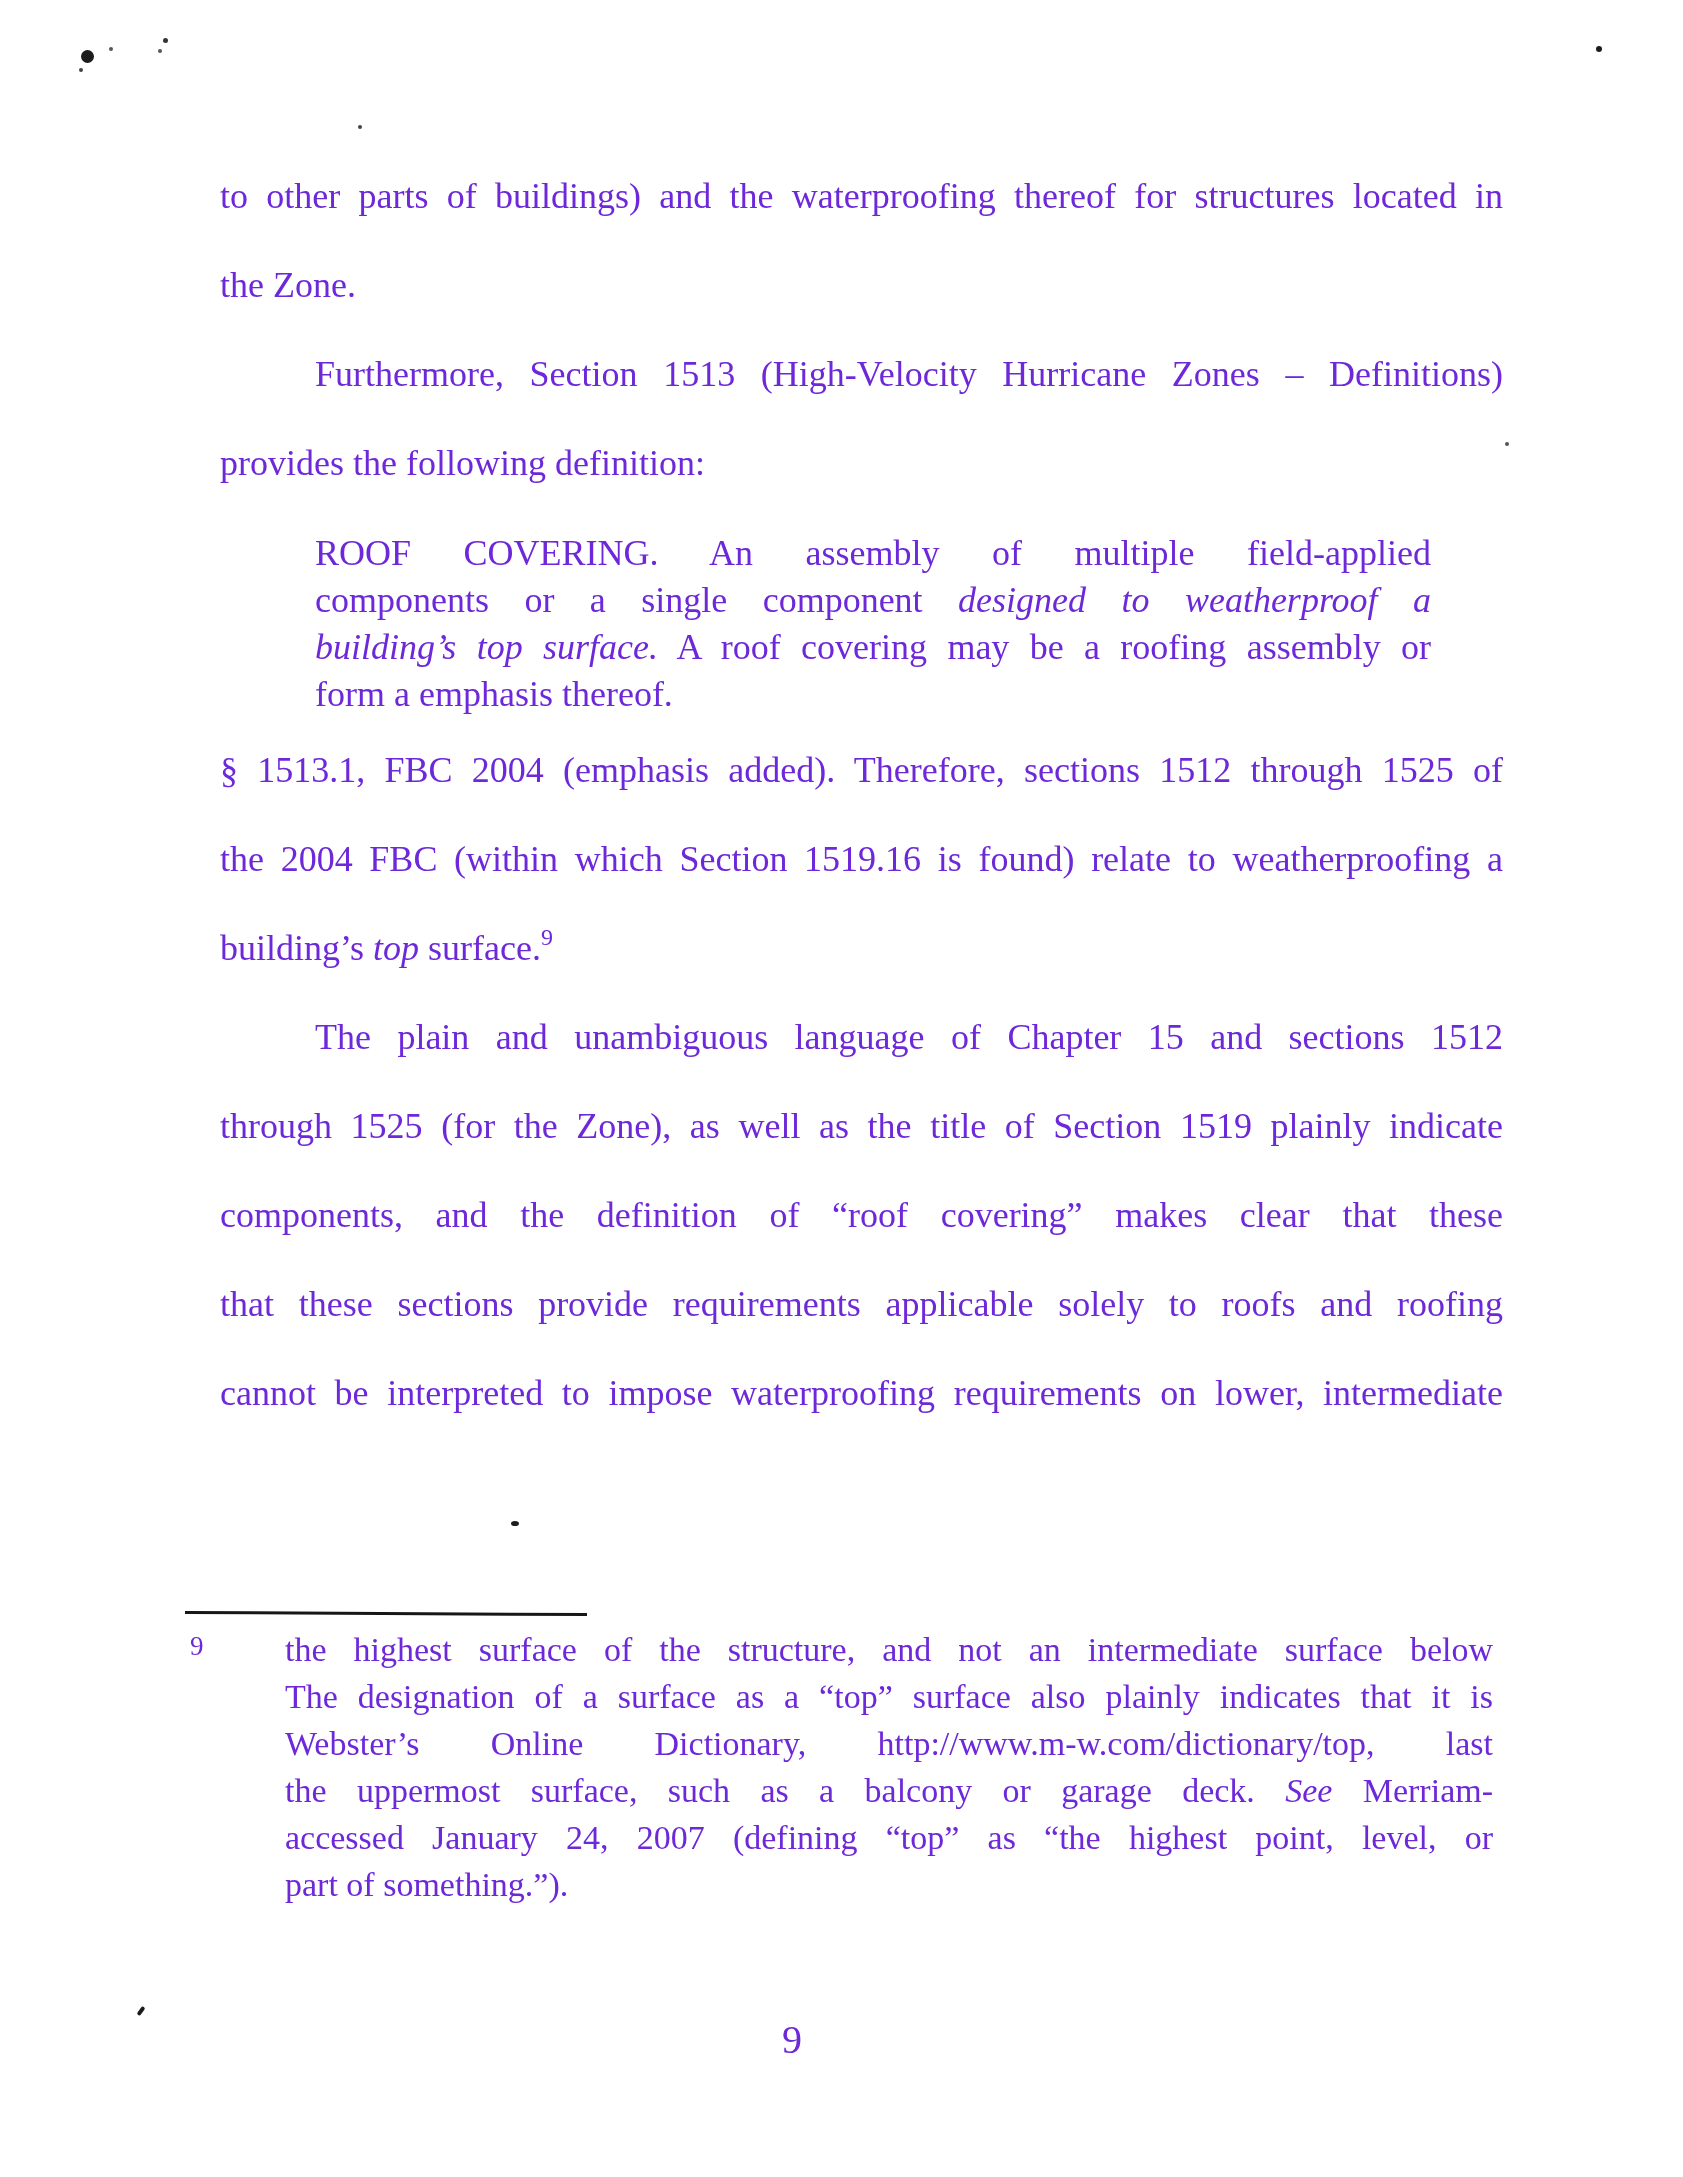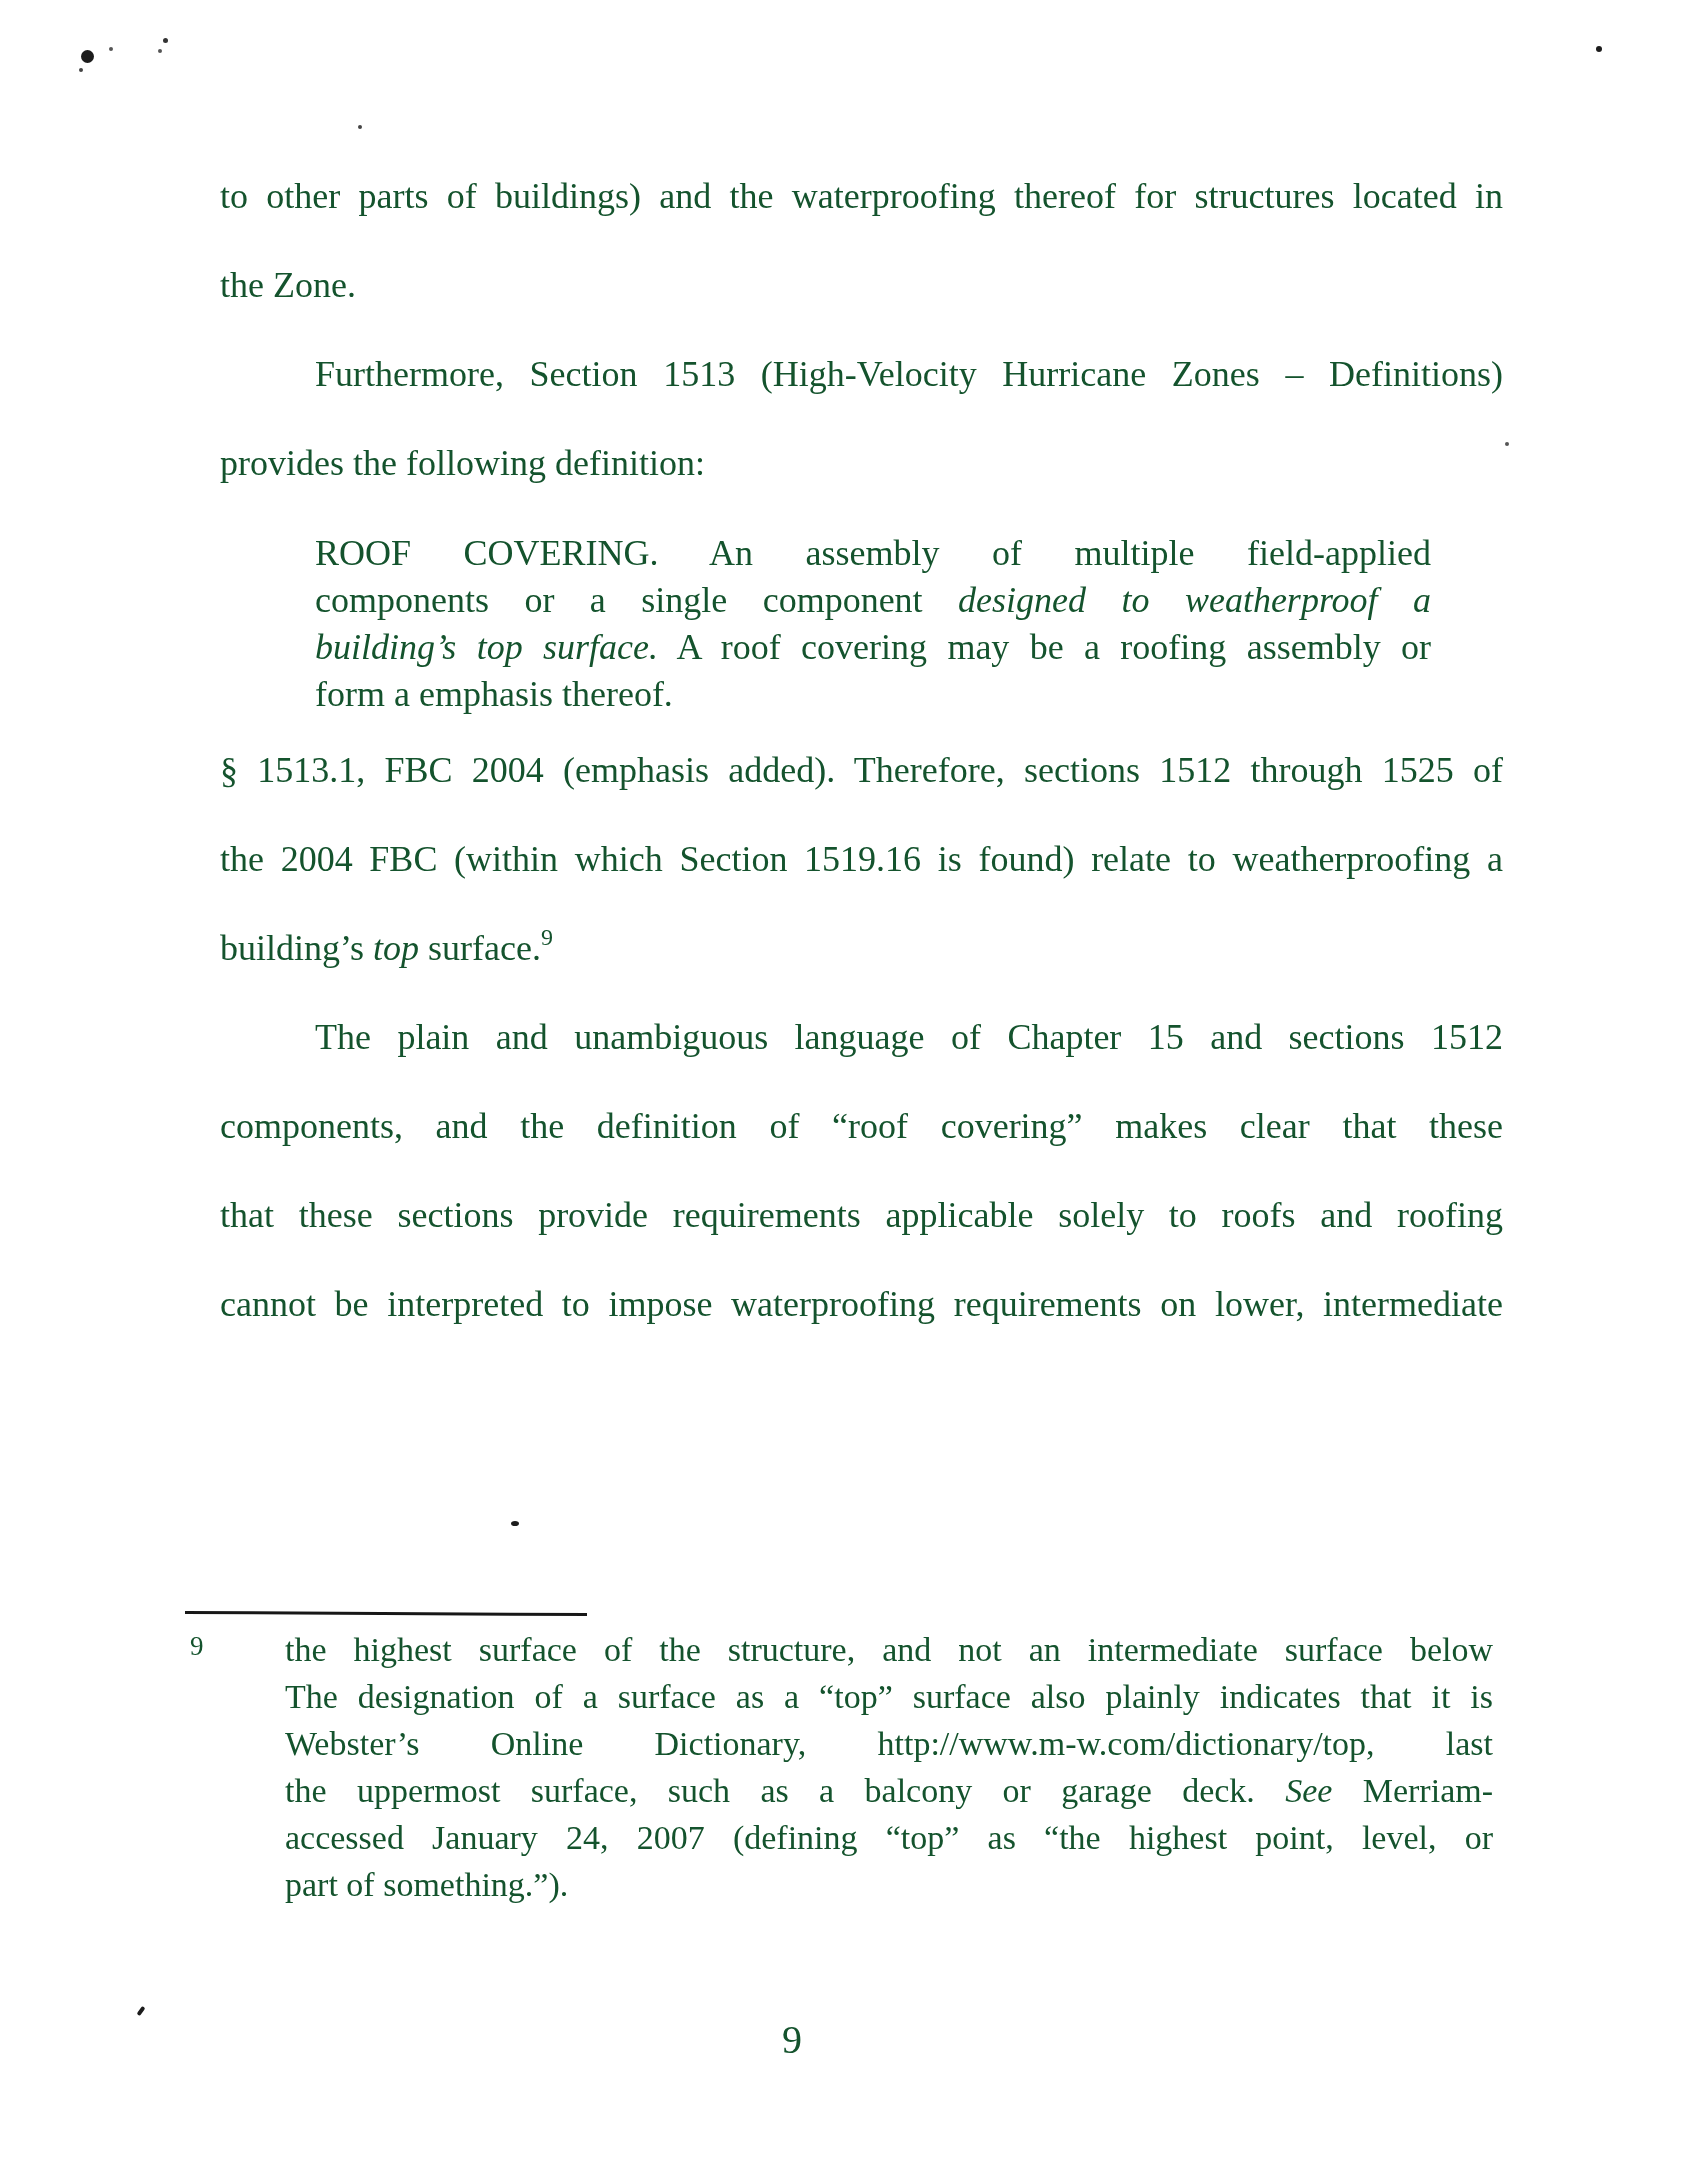--- a/index.html
+++ b/index.html
@@ -7,21 +7,21 @@
     padding: 0;
     background: #e8e8e8;
   }
   .page {
     position: relative;
     width: 1683px;
     height: 2177px;
     background: #ffffff;
     overflow: hidden;
     font-family: "Liberation Serif", "DejaVu Serif", serif;
-    color: #14532d;
+    color: #6d28d9;
   }
   .content {
     position: absolute;
     left: 220px;
     top: 152px;
     width: 1283px;
   }
   .p-body {
     font-size: 36px;
     line-height: 89px;
@@ -121,20 +121,21 @@
         <div class="tline"><i>building’s top surface.</i><span>  A roof covering may be a roofing assembly or</span></div>
         <div class="tline noj"><span>form a emphasis thereof.</span></div>
       </div>
     <div class="p-body">
         <div class="tline"><span>§ 1513.1, FBC 2004 (emphasis added).  Therefore, sections 1512 through 1525 of</span></div>
         <div class="tline"><span>the 2004 FBC (within which Section 1519.16 is found) relate to weatherproofing a</span></div>
         <div class="tline noj"><span>building’s </span><i>top</i><span> surface.</span><sup>9</sup></div>
       </div>
     <div class="p-body">
         <div class="tline ind"><span>The plain and unambiguous language of Chapter 15 and sections 1512</span></div>
+        <div class="tline"><span>through 1525 (for the Zone), as well as the title of Section 1519 plainly indicate</span></div>
         <div class="tline"><span>components, and the definition of “roof covering” makes clear that these</span></div>
         <div class="tline"><span>that these sections provide requirements applicable solely to roofs and roofing</span></div>
         <div class="tline"><span>cannot be interpreted to impose waterproofing requirements on lower, intermediate</span></div>
       </div>
   </div>
 
   <div class="footnote-area">
     <div class="fn-rule"></div>
     <div class="footnote">
       <div class="fn-marker">9</div>

